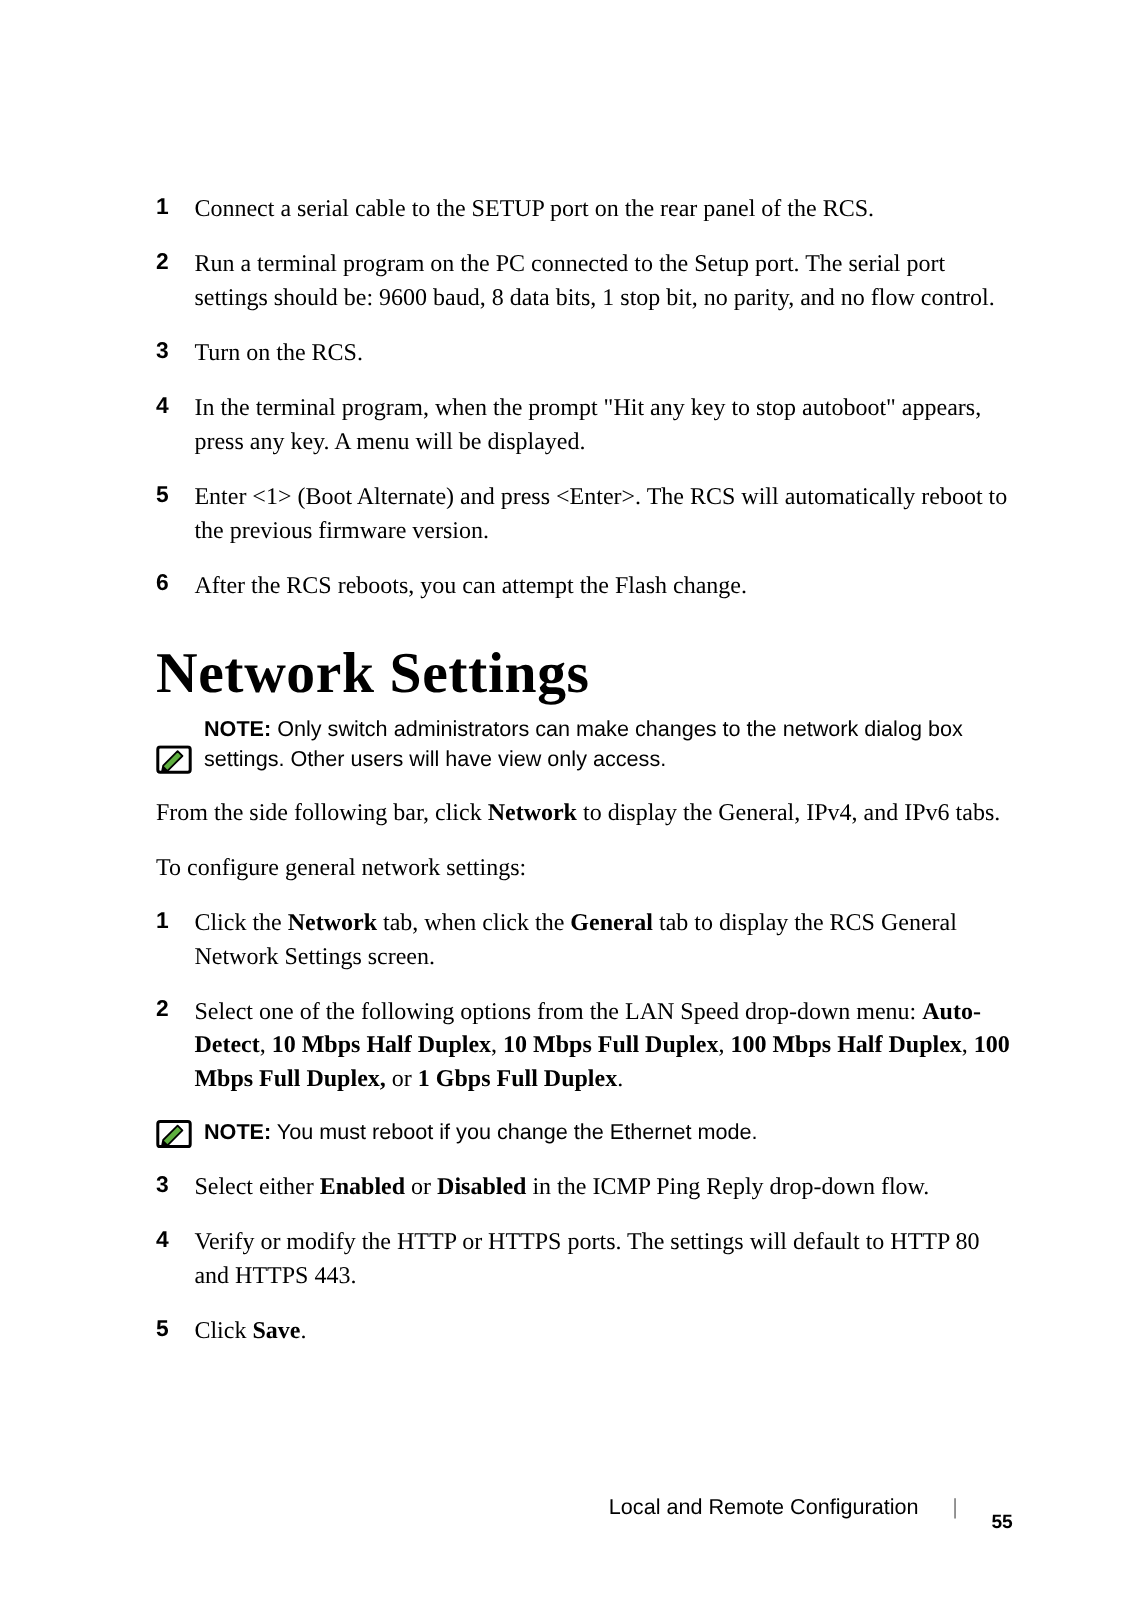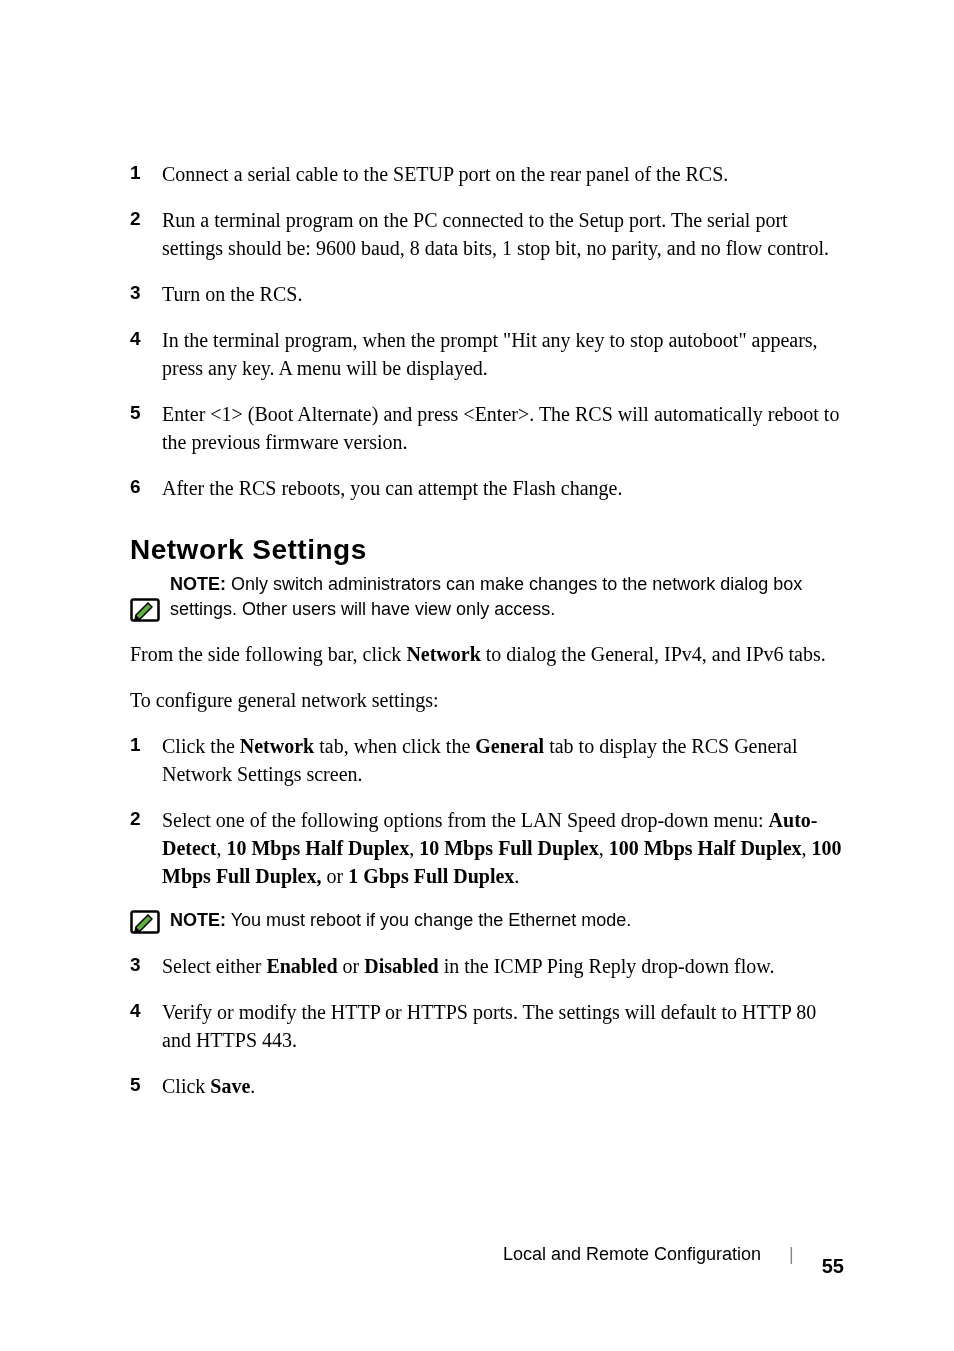--- a/index.html
+++ b/index.html
@@ -32,23 +32,23 @@
       font-family: Arial, Helvetica, sans-serif;
       font-weight: bold;
       width: 32px;
       flex-shrink: 0;
       font-size: 19px;
     }
     ol.numbered > li .content {
       flex: 1;
     }
     h1 {
-      font-family: Liberation Sans, sans-serif;
+      font-family: Liberation Serif, serif;
       font-weight: 900;
-      font-size: 28px;
+      font-size: 48px;
       margin: 32px 0 6px 0;
       letter-spacing: 0.5px;
     }
     .note-block {
       display: flex;
       align-items: flex-end;
       margin: 6px 0 18px 0;
       font-family: Arial, Helvetica, sans-serif;
       font-size: 18px;
       line-height: 1.4;
@@ -82,21 +82,21 @@
       font-size: 18px;
       display: flex;
       align-items: center;
     }
     .footer .sep {
       margin: 0 28px;
       color: #888;
     }
     .footer .pagenum {
       font-weight: bold;
-      font-size: 20px;
+      font-size: 16px;
       margin-top: 25px;
     }
     svg.pencil-icon {
       display: block;
     }
   </style>
 </head>
 <body>
 
 <div class="page">
@@ -137,21 +137,21 @@
         <path d="M6 17 L18 5 L22 9 L10 21 L5 22 Z" fill="#5faf3f" stroke="#000" stroke-width="1.5" stroke-linejoin="round"></path>
         <path d="M6 17 L10 21 L5 22 Z" fill="#000"></path>
       </svg>
     </span>
     <span class="note-text">
       <span class="note-label">NOTE:</span><span> Only switch administrators can make changes to the network dialog box settings. Other users will have view only access.</span>
     </span>
   </div>
 
   <p class="body-text">
-    <span>From the side following bar, click </span><span class="bold">Network</span><span> to dialog the General, IPv4, and IPv6 tabs.</span>
+    <span>From the side following bar, click </span><span class="bold">Network</span><span> to display the General, IPv4, and IPv6 tabs.</span>
   </p>
 
   <p class="body-text">To configure general network settings:</p>
 
   <ol class="numbered">
     <li>
       <span class="num">1</span>
       <span class="content">
         <span>Click the </span><span class="bold">Network</span><span> tab, when click the </span><span class="bold">General</span><span> tab to display the RCS General Network Settings screen.</span>
       </span>

